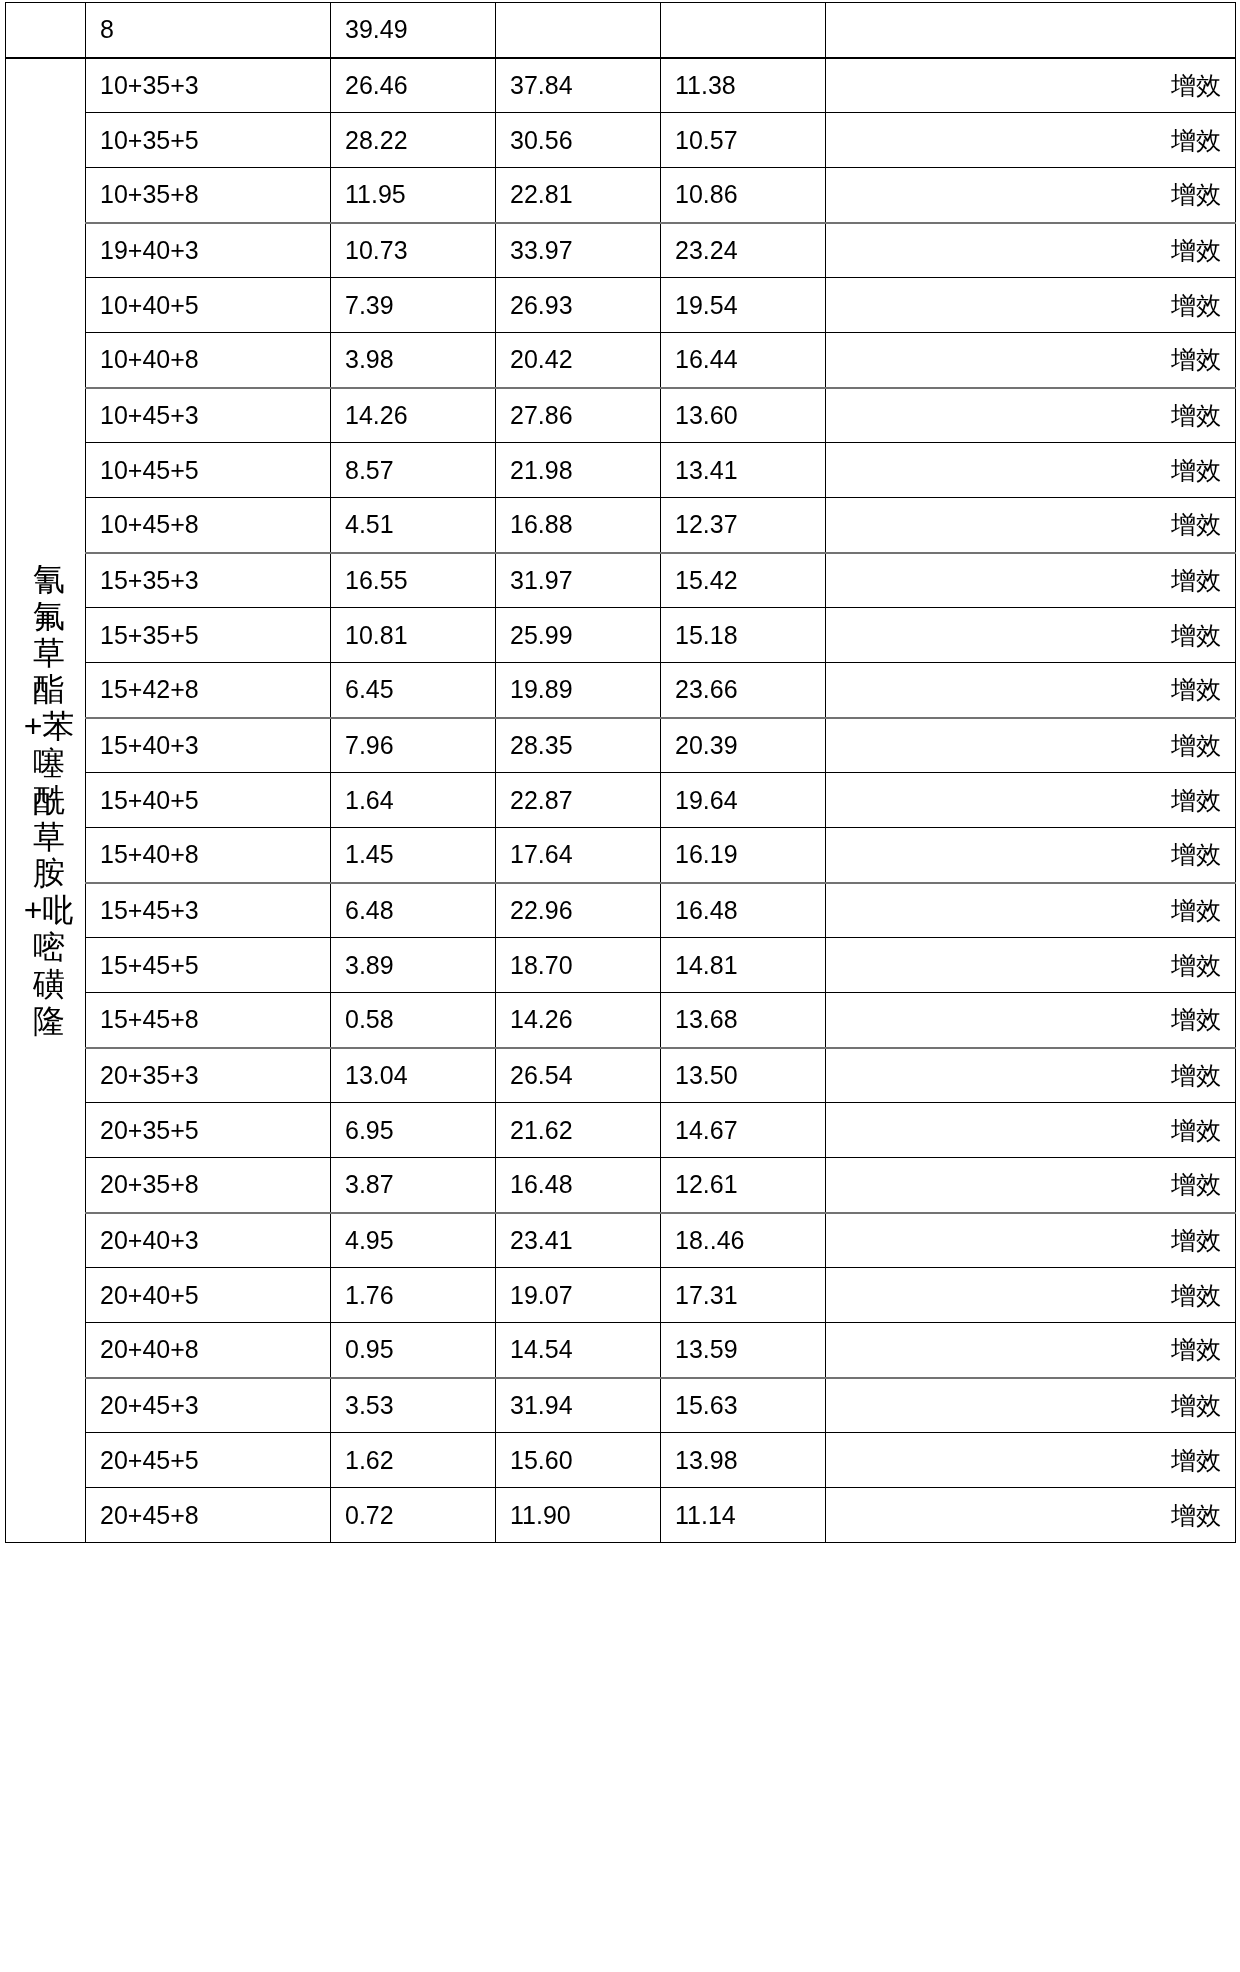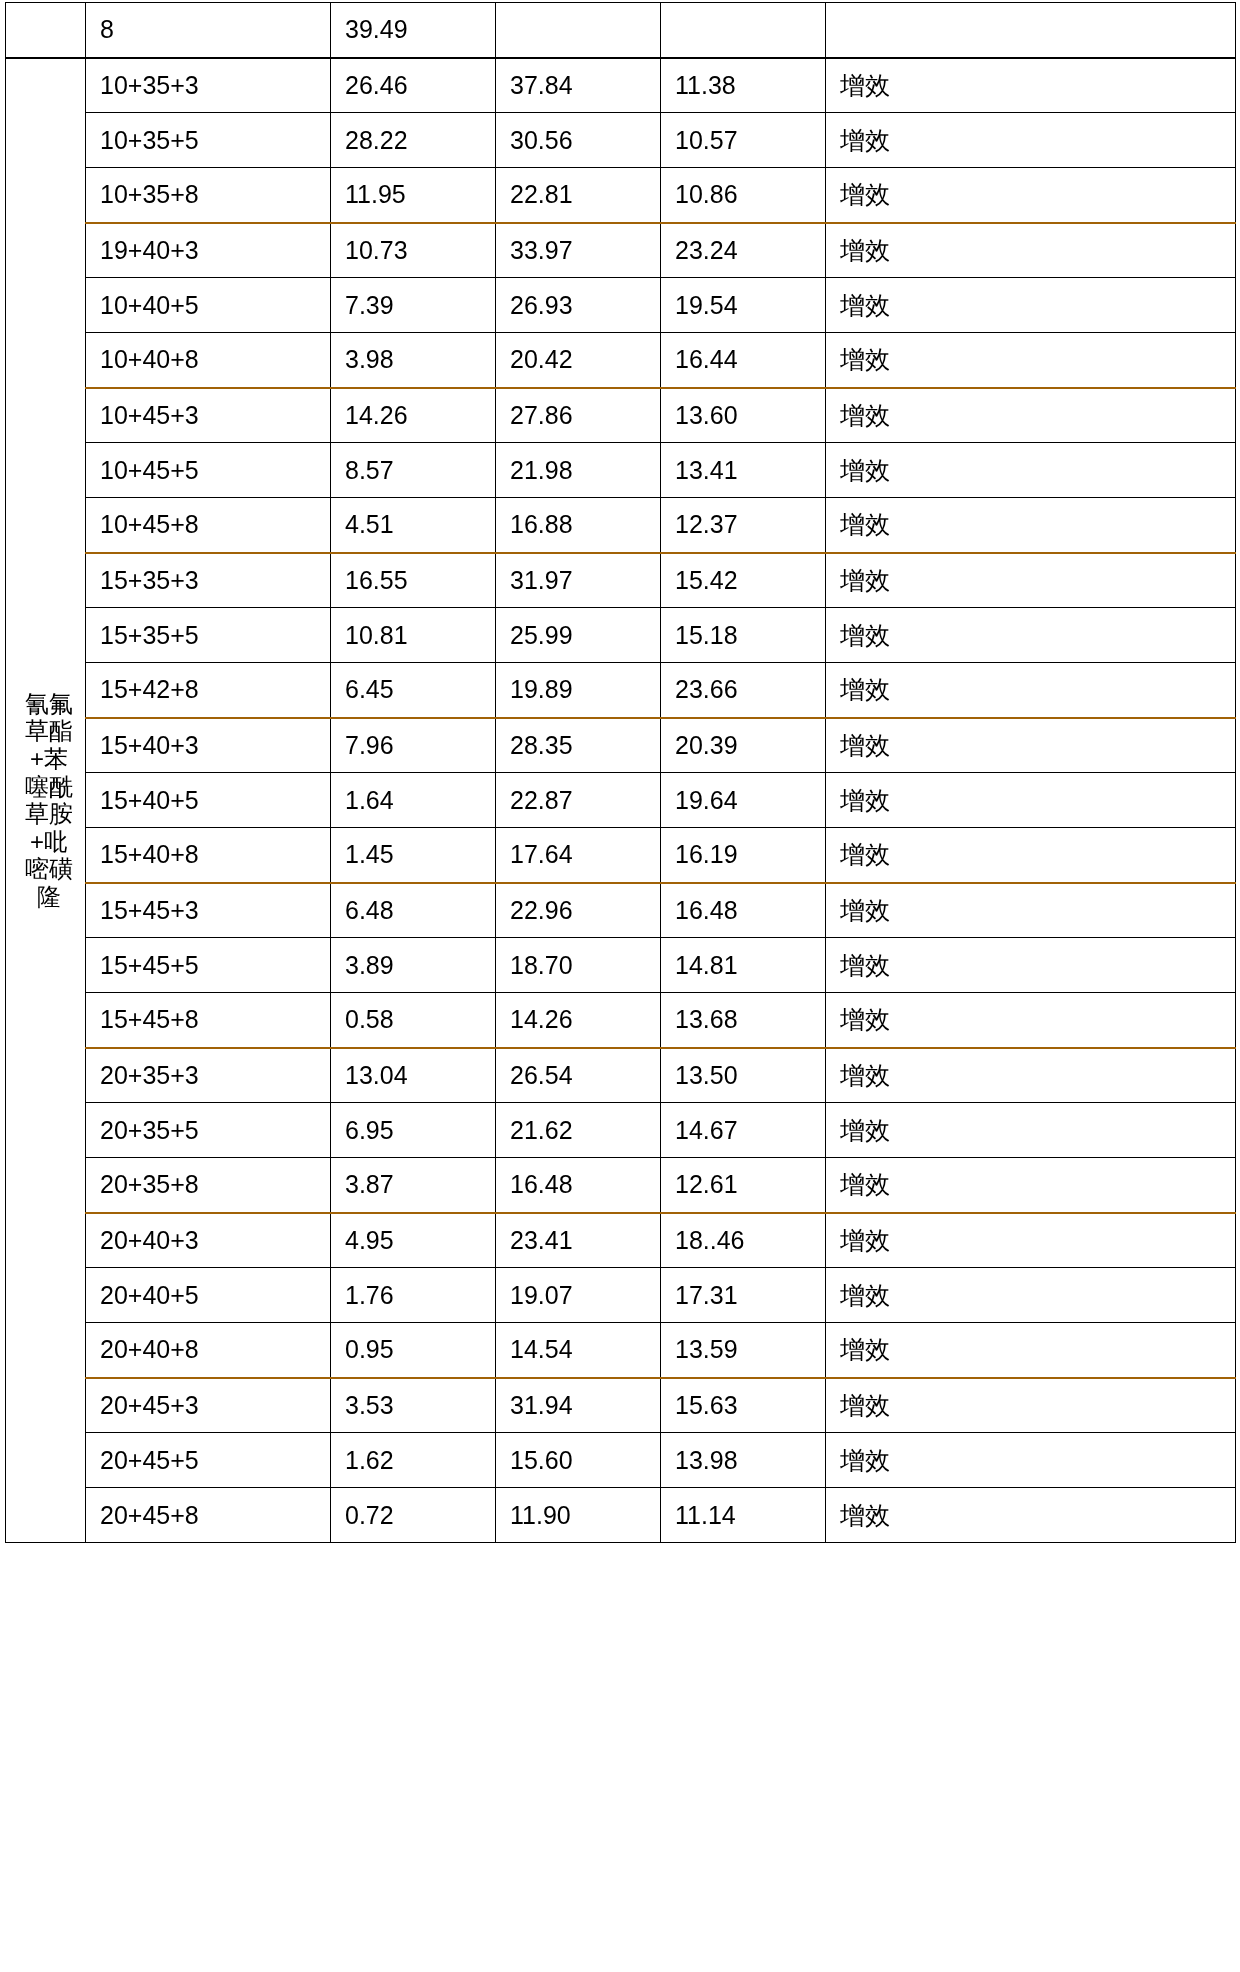--- a/index.html
+++ b/index.html
@@ -49,21 +49,21 @@
   col.c-obs      { width: 165px; }
   col.c-exp      { width: 165px; }
   col.c-diff     { width: 165px; }
   col.c-concl    { width: 410px; }
 
   
   td.label-cell {
     text-align: center;
     vertical-align: top;
     padding: 8px 4px 4px 4px;
-    font-size: 24px;
+    font-size: 32px;
     line-height: 1.72;
     letter-spacing: 0;
     word-break: break-all;
     margin-top: 12px;
   }
   td.label-cell .vstack {
     display: block;
     width: 58px;
     margin: 0 auto;
     text-align: center;
@@ -74,25 +74,25 @@
     height: 55px;
     border-bottom: 2px solid #000000;
   }
   tr.first-row td.blank-left {
     border-left: 1px solid #000000;
     border-top: 1px solid #000000;
   }
 
   td.num { text-align: left; }
   td.dose { text-align: left; }
-  td.concl { text-align: left; }
+  td.concl { text-align: right; }
   td.empty { }
 
   
-  tr.sep-heavy td { border-bottom: 2px solid #a16207; }
+  tr.sep-heavy td { border-bottom: 2px solid #737373; }
 </style>
 </head>
 <body>
 
 <div class="page">
 
   <table class="data-table">
     <colgroup>
       <col class="c-label">
       <col class="c-dose">

